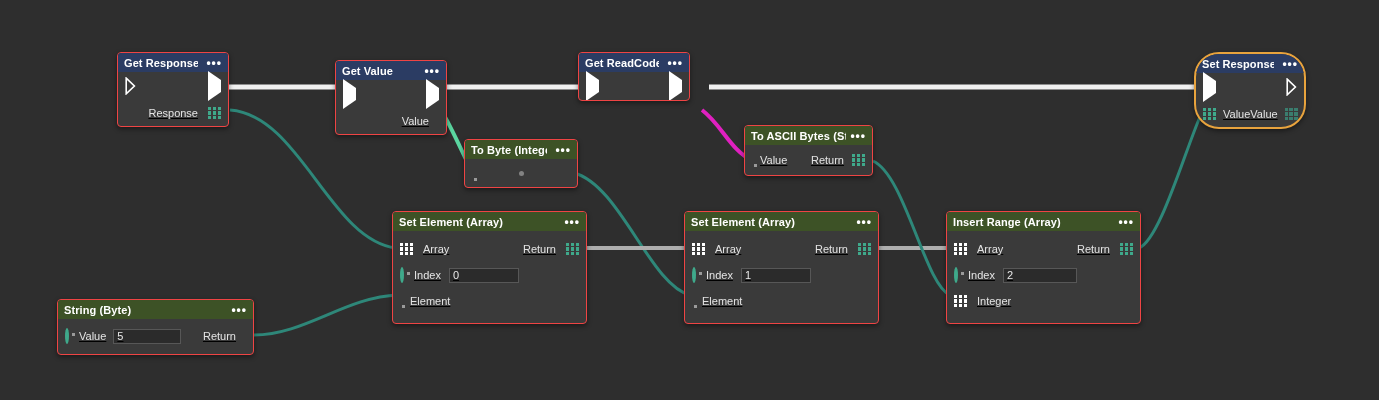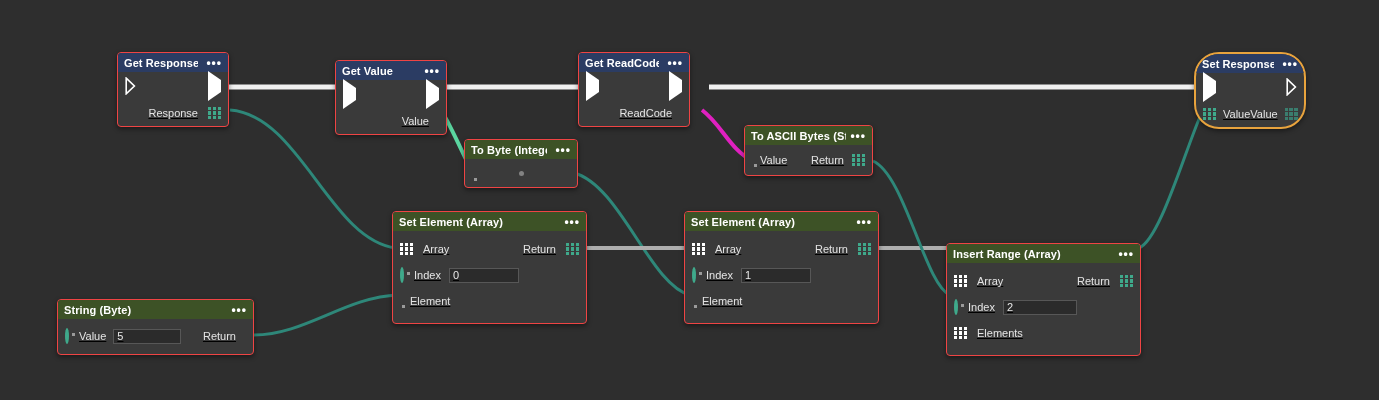--- a/index.html
+++ b/index.html
@@ -247,26 +247,20 @@
     <div class="node-body">
       <div class="row exec">
         <span class="port pl">
           <span class="exec-arrow"></span>
         </span>
         <span class="spacer"></span>
         <span class="port pr">
           <span class="exec-arrow"></span>
         </span>
       </div>
-      <div class="row">
-        <span class="lbl right">ReadCode</span>
-        <span class="port pr">
-          <span class="dot magenta-fill"></span>
-        </span>
-      </div>
     </div>
   </div>
 
   <div class="node selected" style="left:1194px; top:52px; width:112px;border-radius:25px;">
     <div class="node-header hdr-flow">
       <span class="node-title">Set Response</span>
       <span class="dots">•••</span>
     </div>
     <div class="node-body">
       <div class="row exec">
@@ -461,21 +455,21 @@
       </div>
       <div class="row">
         <span class="port pl">
           <span class="dot white-fill" style="width:12px;height:12px;"><i class="nub" style="top:4px;"></i></span>
         </span>
         <span class="lbl left">Element</span>
       </div>
     </div>
   </div>
 
-  <div class="node" style="left:946px; top:211px; width:195px;margin-top:32px;">
+  <div class="node" style="left:946px; top:211px; width:195px;">
     <div class="node-header hdr-func">
       <span class="node-title">Insert Range (Array)</span>
       <span class="dots">•••</span>
     </div>
     <div class="node-body" style="padding:5px 0 9px 0;">
       <div class="row">
         <span class="port pl">
           <span class="grid-port white">
               <i></i>
               <i></i>
@@ -518,21 +512,21 @@
               <i></i>
               <i></i>
               <i></i>
               <i></i>
               <i></i>
               <i></i>
               <i></i>
               <i></i>
             </span>
         </span>
-        <span class="lbl left">Elements</span>
+        <span class="lbl left">Integer</span>
       </div>
     </div>
   </div>
 
   <div class="node" style="left:57px; top:299px; width:197px;">
     <div class="node-header hdr-func">
       <span class="node-title">String (Byte)</span>
       <span class="dots">•••</span>
     </div>
     <div class="node-body" style="padding:4px 0 5px 0;">

